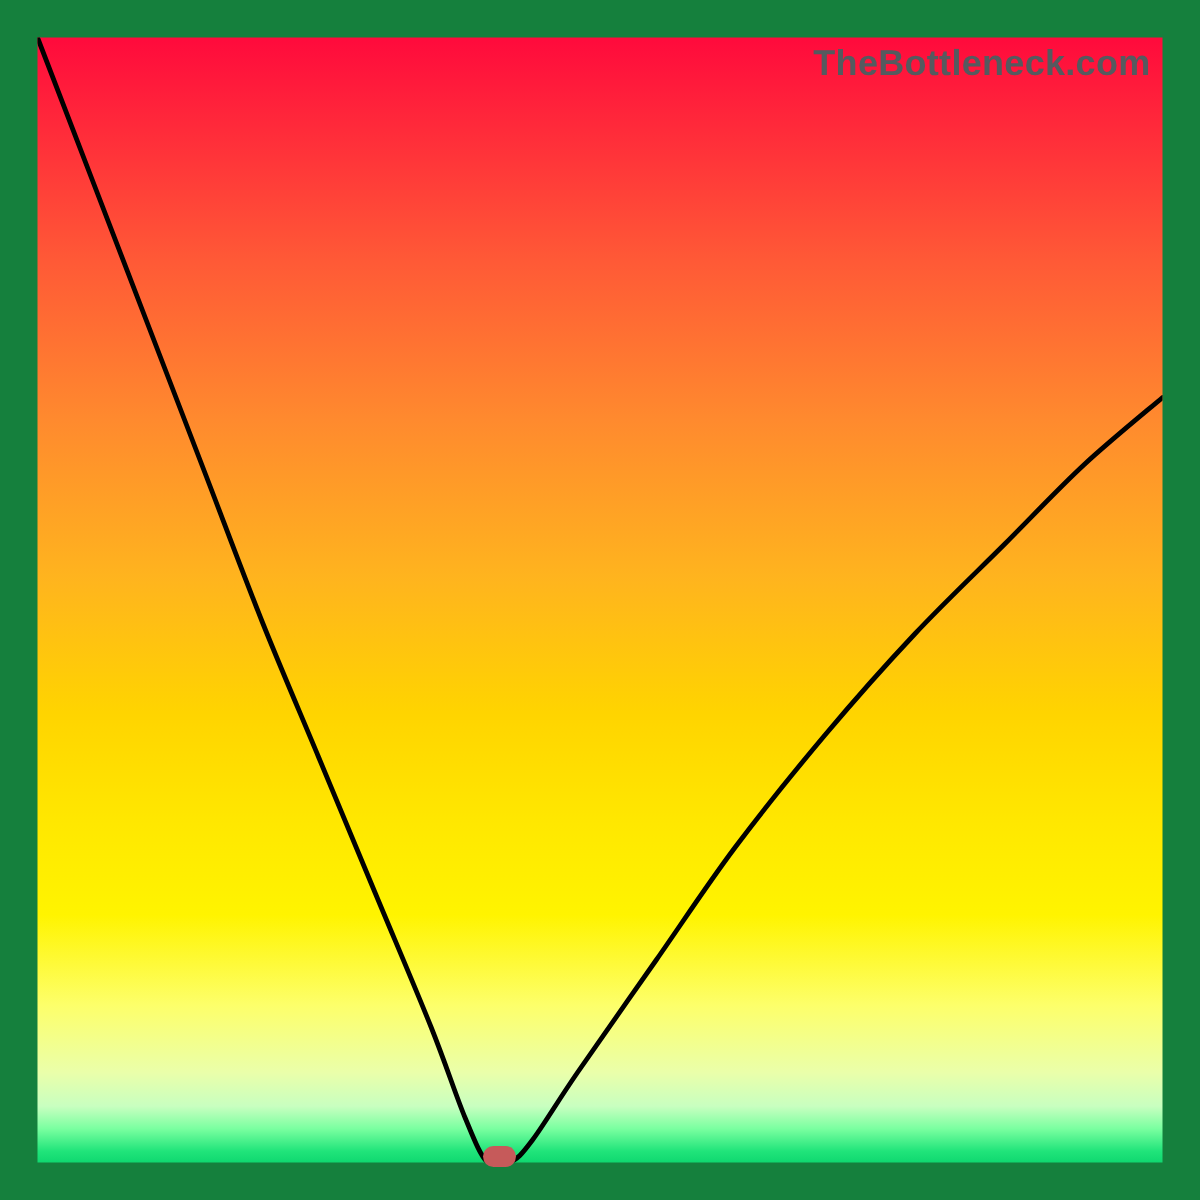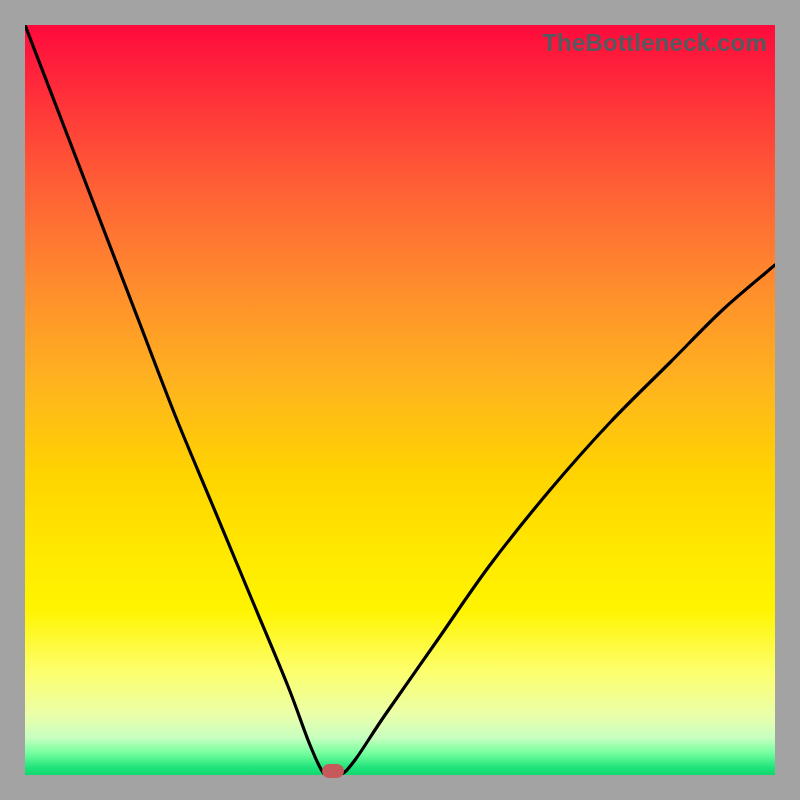--- a/index.html
+++ b/index.html
@@ -1,21 +1,21 @@
 <!DOCTYPE html>
 <html><head>
 <meta charset="utf-8">
 <style>
   * { margin: 0; padding: 0; box-sizing: border-box; }
   html, body { width: 800px; height: 800px; overflow: hidden; background: #000; }
   .frame {
     position: relative;
     width: 800px;
     height: 800px;
-    background: #a3a3a3;
+    background: #15803d;
   }
   .plot {
     position: absolute;
     left: 25px;
     top: 25px;
     width: 750px;
     height: 750px;
     background: linear-gradient(to bottom,
       #ff0a3c 0%,
       #ff2a3a 8%,

